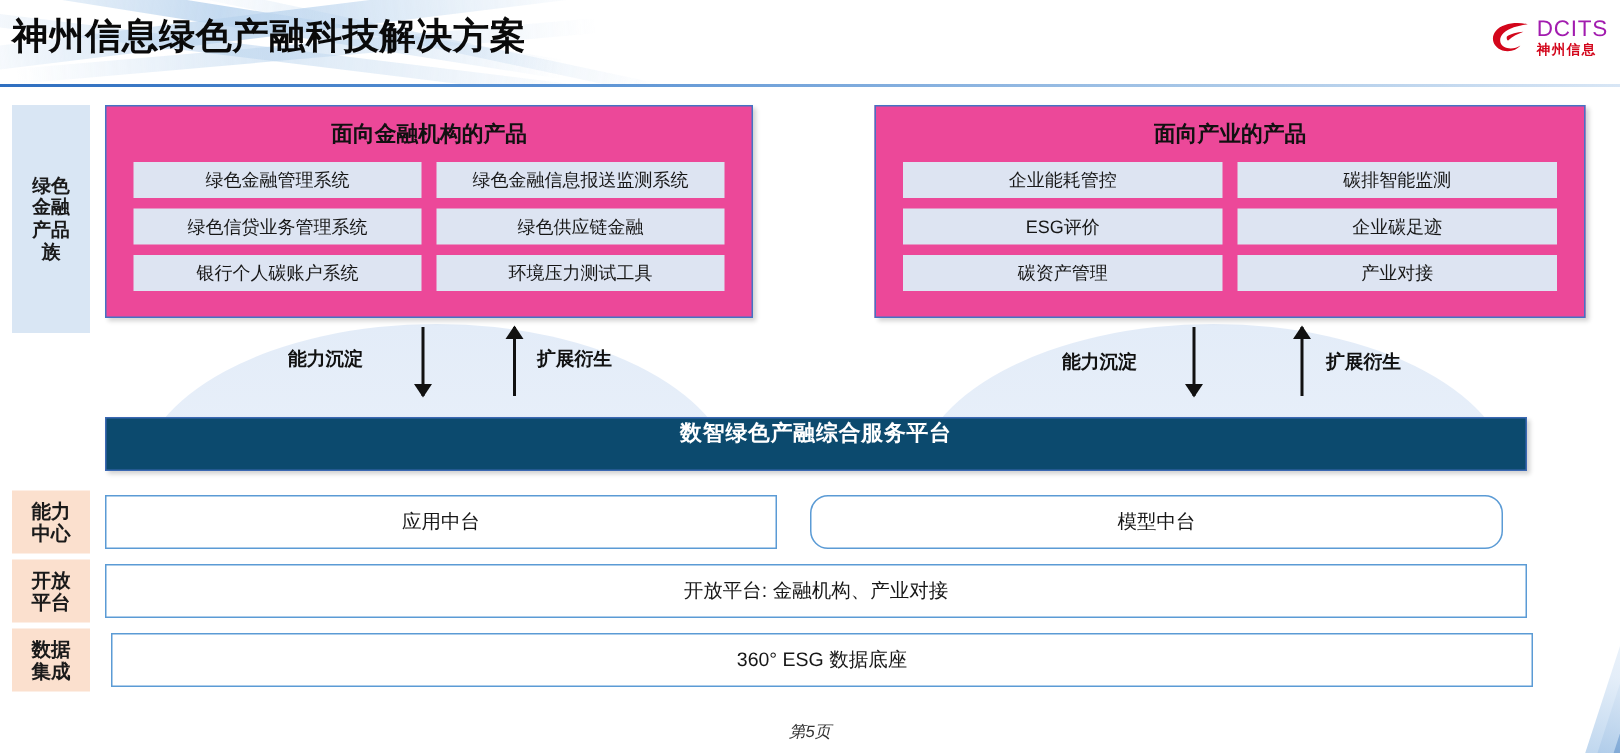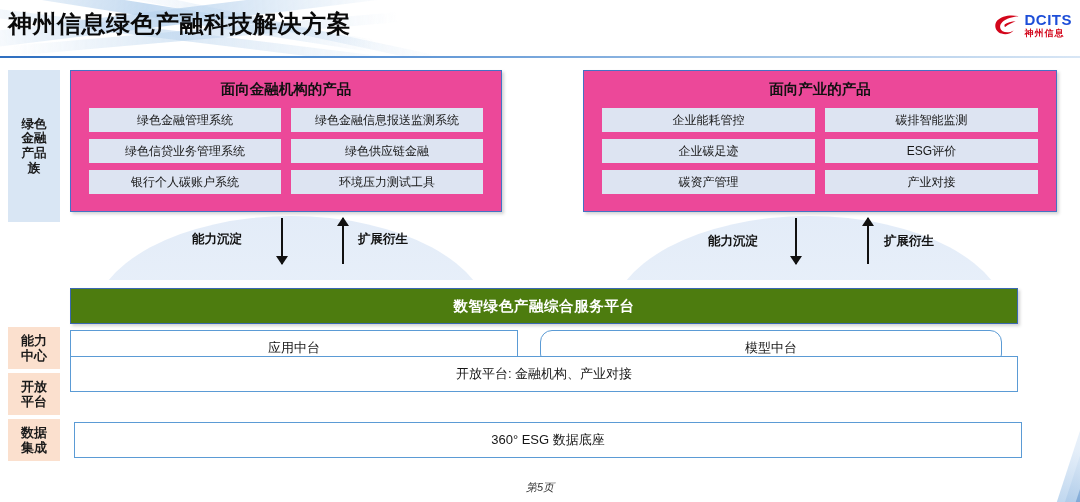--- a/index.html
+++ b/index.html
@@ -19,21 +19,21 @@
   .hdr-swoosh{position:absolute;top:0;left:0;width:560px;height:58px;overflow:hidden;opacity:.85;}
   .hdr-swoosh i{position:absolute;display:block;background:linear-gradient(90deg,rgba(210,226,244,0) 0%,rgba(175,205,235,.85) 45%,rgba(226,238,250,0) 100%);transform-origin:left center;}
   .hdr-rule{position:absolute;left:0;top:56px;width:1080px;height:2px;
      background:linear-gradient(90deg,#2f6fc0 0%,#5b93d4 35%,#a9c8e8 75%,#d8e6f5 100%);}
   .title{position:absolute;left:8px;top:8px;font-size:24px;font-weight:bold;color:#0a0a0a;letter-spacing:.5px;white-space:nowrap;}
 
   
   .logo{position:absolute;right:8px;top:8px;height:34px;display:flex;align-items:center;gap:5px;}
   .logo-mark{width:26px;height:22px;position:relative;flex:0 0 auto;}
   .logo-txt{display:flex;flex-direction:column;line-height:1;}
-  .logo-en{font-size:15px;font-weight:bold;color:#1d4ed8;letter-spacing:.5px;}
+  .logo-en{font-size:15px;font-weight:normal;color:#a21caf;letter-spacing:.5px;}
   .logo-cn{font-size:9px;font-weight:bold;color:#d3061b;letter-spacing:1px;margin-top:2px;}
 
   
   .side{position:absolute;text-align:center;display:flex;align-items:center;justify-content:center;
         font-weight:bold;color:#1a1a1a;line-height:1.18;}
   .side-blue{left:8px;top:70px;width:52px;height:152px;background:#d9e6f4;font-size:12.5px;}
   .side-peach{left:8px;width:52px;background:#fbe0ce;font-size:13px;}
   .side-peach.p1{top:327px;height:42px;}
   .side-peach.p2{top:373px;height:42px;}
   .side-peach.p3{top:419px;height:42px;}
@@ -58,31 +58,31 @@
 
   
   .flow{position:absolute;font-size:12.5px;font-weight:bold;color:#111;white-space:nowrap;}
   .arrow{position:absolute;width:12px;height:46px;}
   .arrow .stem{position:absolute;left:5px;top:0;width:1.8px;height:100%;background:#111;}
   .arrow .head{position:absolute;left:0;width:0;height:0;border-left:6px solid transparent;border-right:6px solid transparent;}
   .arrow.down .head{bottom:-1px;border-top:9px solid #111;}
   .arrow.up .head{top:-1px;border-bottom:9px solid #111;}
 
   
-  .platform{position:absolute;left:70px;top:288px;width:948px;height:36px;background:#4d7c0f;
+  .platform{position:absolute;left:70px;top:278px;width:948px;height:36px;background:#0c4a6e;
      border:1px solid #3b68b2;box-shadow:2px 2px 3px rgba(0,0,0,.18);
-     display:flex;align-items:center;justify-content:center;box-sizing:border-box;}
+     display:flex;justify-content:center;box-sizing:border-box;}
   .platform span{color:#fff;font-size:14.5px;font-weight:bold;letter-spacing:.6px;}
 
   
   .bx{position:absolute;background:#ffffff;border:1.6px solid #5b9bd5;box-sizing:border-box;
       display:flex;align-items:center;justify-content:center;font-size:13px;color:#171717;}
   .bx.mid-a{left:70px;top:330px;width:448px;height:36px;}
   .bx.mid-b{left:540px;top:330px;width:462px;height:36px;border-radius:12px;}
-  .bx.open{left:70px;top:356px;width:948px;height:36px;}
+  .bx.open{left:70px;top:376px;width:948px;height:36px;}
   .bx.data{left:74px;top:422px;width:948px;height:36px;}
 
   
   .corner{position:absolute;right:0;bottom:0;width:110px;height:170px;overflow:hidden;pointer-events:none;}
   .corner i{position:absolute;display:block;transform-origin:bottom right;}
   .c1{right:-10px;bottom:-20px;width:30px;height:220px;transform:rotate(18deg);
       background:linear-gradient(180deg,rgba(255,255,255,0) 0%,rgba(190,214,238,.75) 55%,rgba(100,150,205,.9) 100%);}
   .c2{right:14px;bottom:-30px;width:18px;height:200px;transform:rotate(18deg);
       background:linear-gradient(180deg,rgba(255,255,255,0) 10%,rgba(225,236,248,.9) 60%,rgba(160,195,230,.85) 100%);}
 
@@ -158,22 +158,22 @@
       <div class="chip">银行个人碳账户系统</div>
       <div class="chip">环境压力测试工具</div>
     </div>
   </div>
 
   <div class="panel right">
     <div class="panel-title">面向产业的产品</div>
     <div class="chips">
       <div class="chip">企业能耗管控</div>
       <div class="chip">碳排智能监测</div>
+      <div class="chip">ESG评价</div>
       <div class="chip">企业碳足迹</div>
-      <div class="chip">ESG评价</div>
       <div class="chip">碳资产管理</div>
       <div class="chip">产业对接</div>
     </div>
   </div>
 
   <div class="flow" style="left:192px;top:231px;">能力沉淀</div>
   <div class="arrow down" style="left:276px;top:218px;">
     <span class="stem"></span>
       <span class="head"></span>
   </div>

